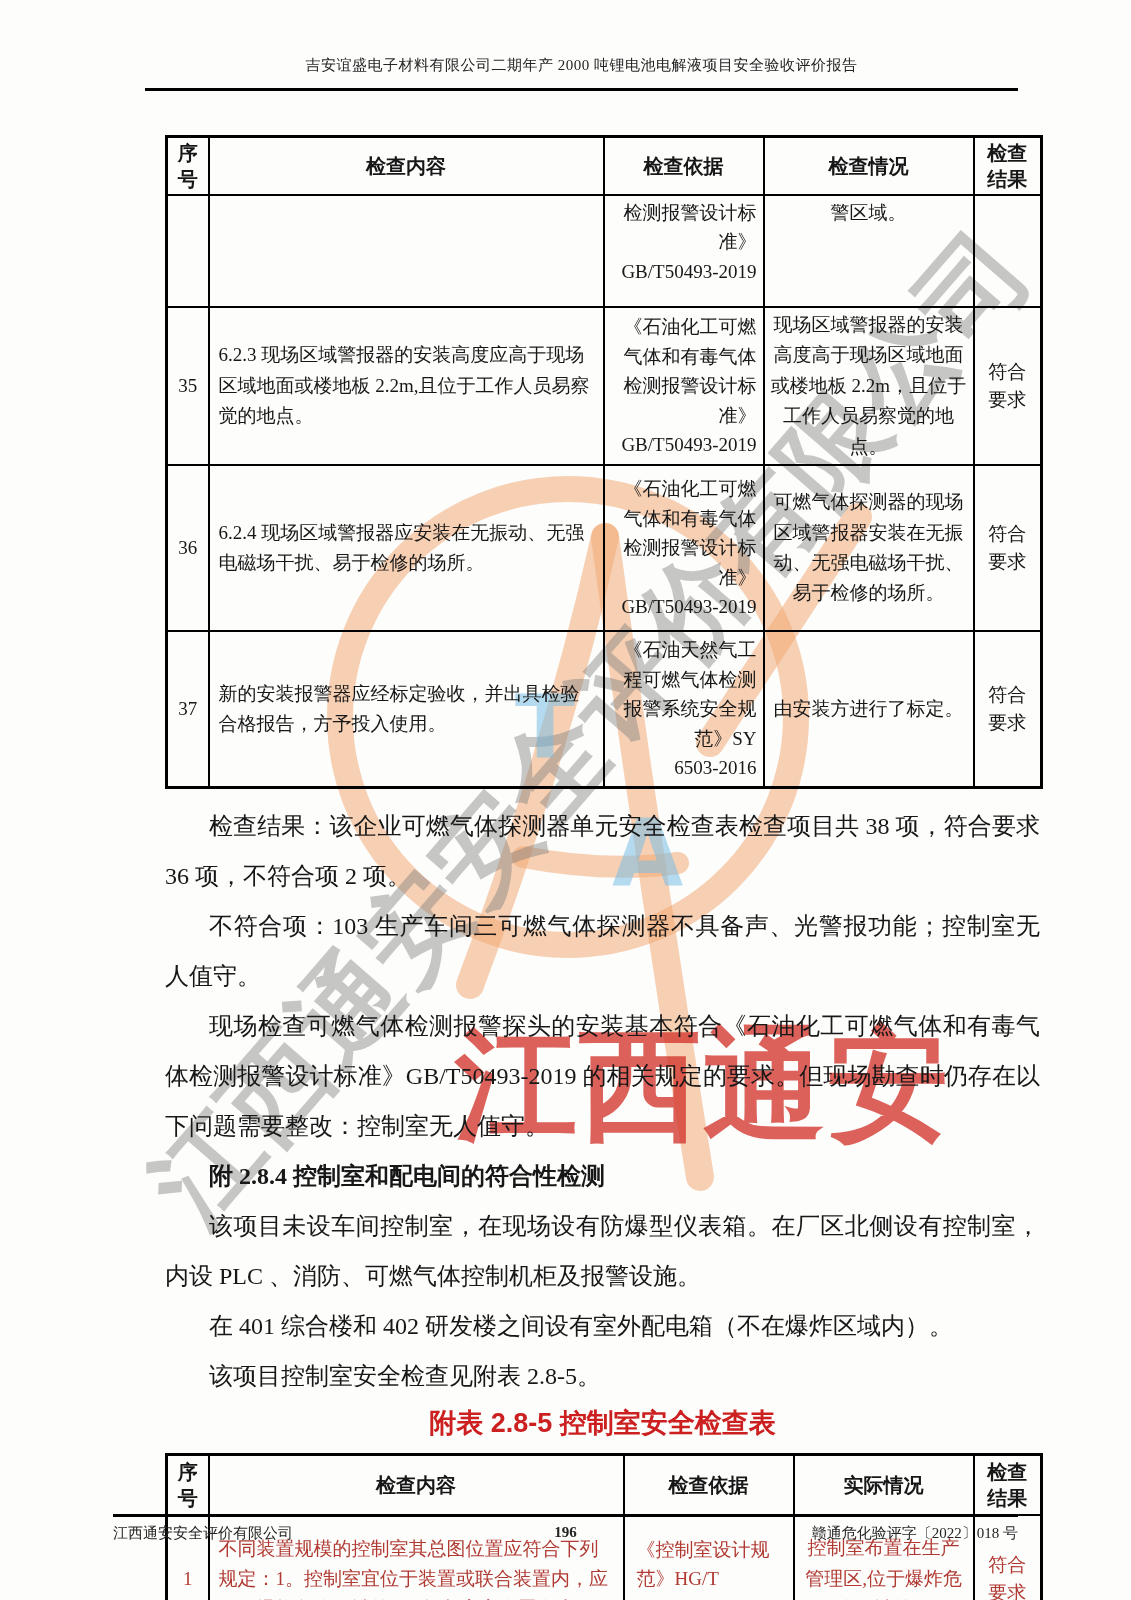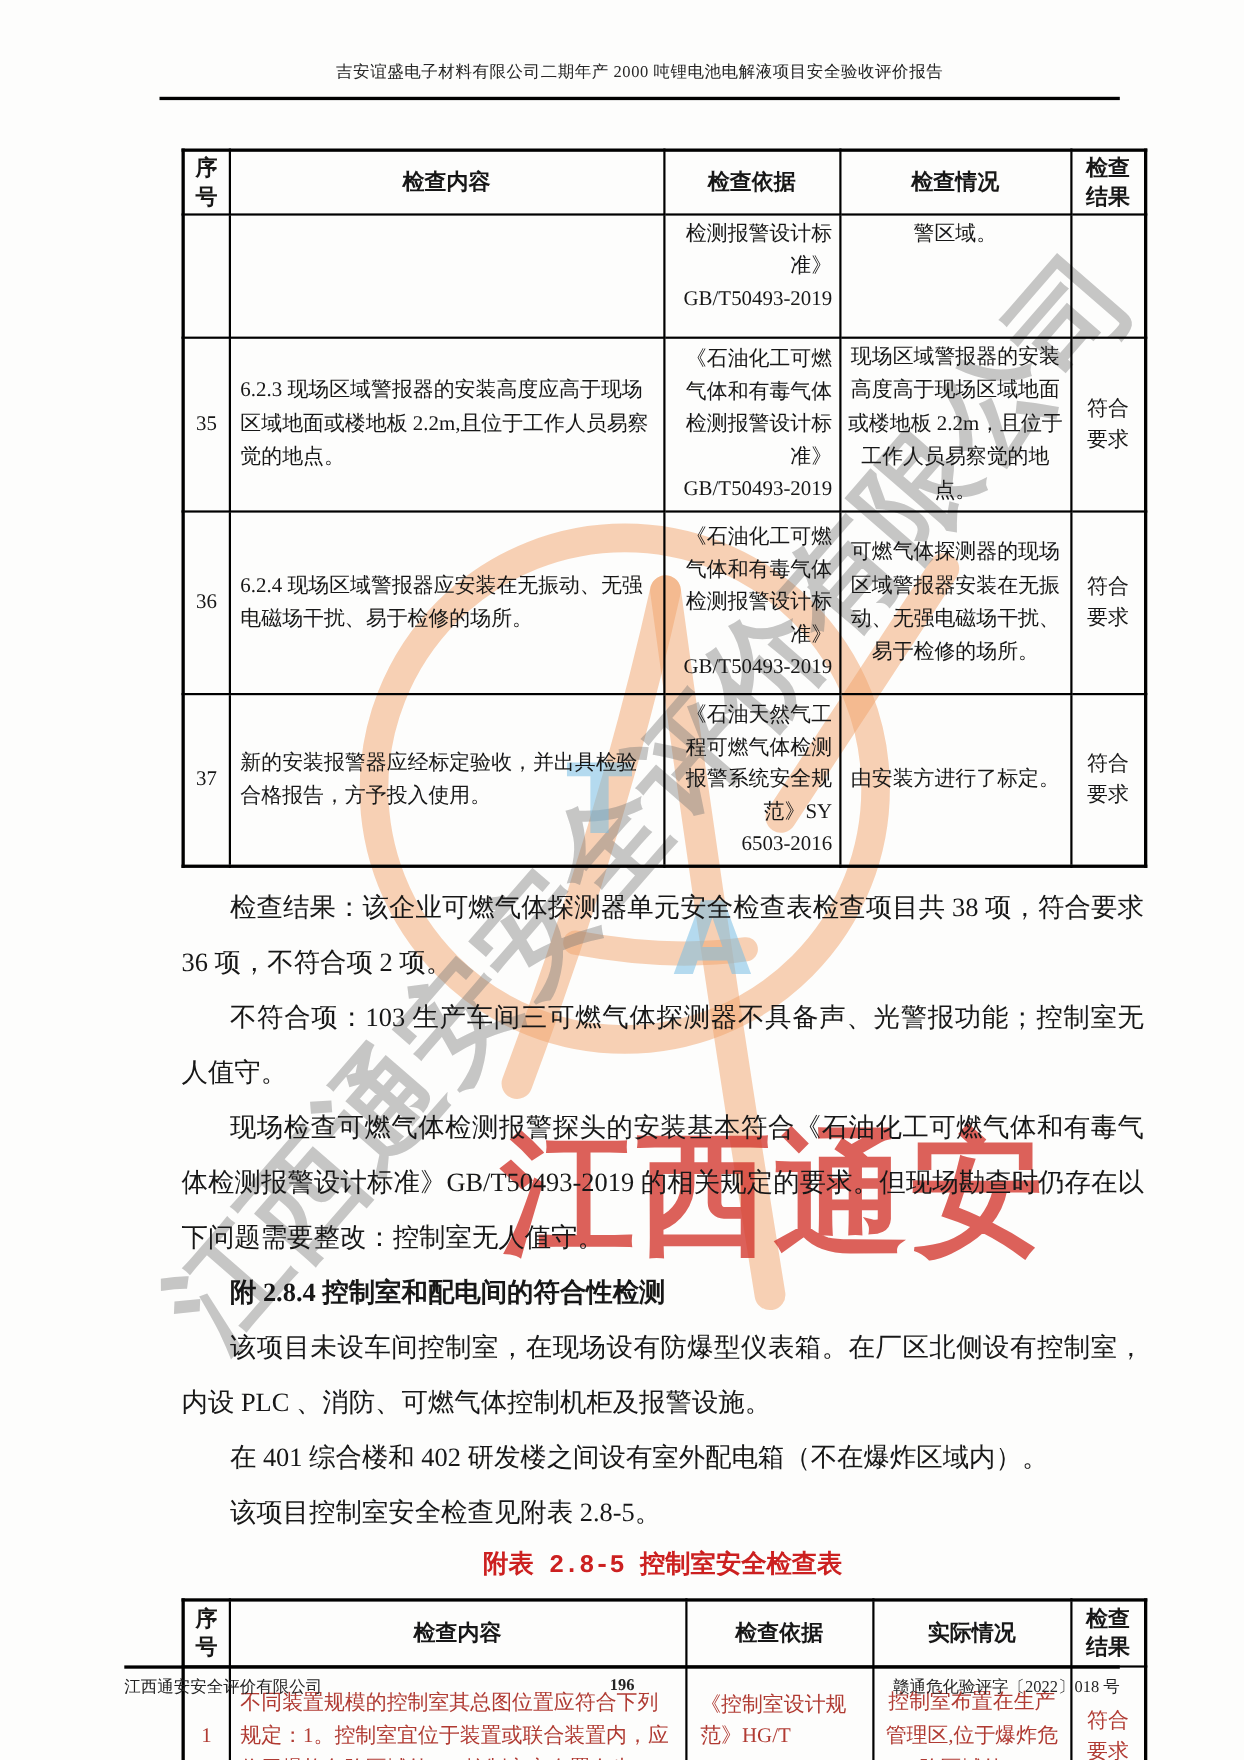--- a/index.html
+++ b/index.html
@@ -45,22 +45,22 @@
   .row-cont td{height:76px;vertical-align:top;}
   .row-35 td{height:118px;}
   .row-36 td{height:130px;}
   .row-37 td{height:120px;}
   .body-text{margin:12px 0 0 20px;width:875px;}
   .body-text p{margin:0;font-size:24px;line-height:50px;text-align:justify;
     text-indent:44px;}
   .sec-heading{margin:0;font-size:22px;line-height:50px;font-weight:700;
     text-indent:44px;font-family:"Liberation Serif","DejaVu Serif",serif;}
   .tbl-title{margin:0 0 0 20px;width:875px;text-align:center;font-weight:700;
-    font-size:23px;line-height:44px;color:#cc2020;
-    font-family:Liberation Mono, monospace;}
+    font-size:27px;line-height:44px;color:#cc2020;
+    font-family:Liberation Sans, sans-serif;}
   .t2{margin-top:8px;}
   .t2 .hrow th{height:54px;}
   .t2 .row-1 td{height:92px;}
   .red-cell{color:#b03a32;}
   .t2 .c-content{line-height:1.58;}
   .t2 .c-basis{text-align:left;padding-left:12px;}
   
   .footer{position:absolute;z-index:1;left:113px;right:113px;top:1514px;}
   .footer-rule{height:3px;background:#000;}
   .footer-row{display:flex;justify-content:space-between;align-items:baseline;

